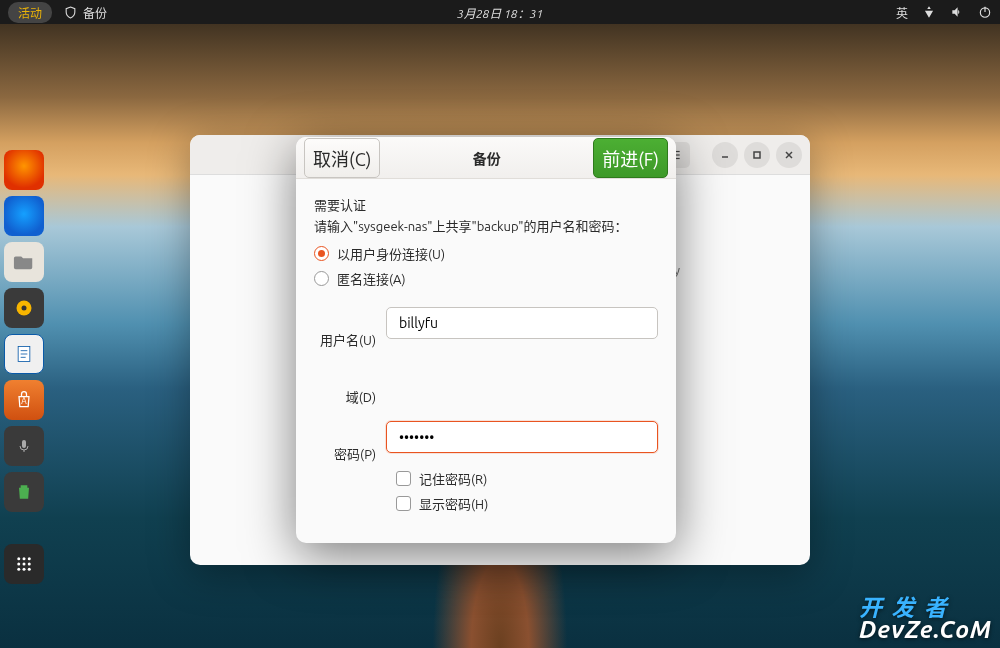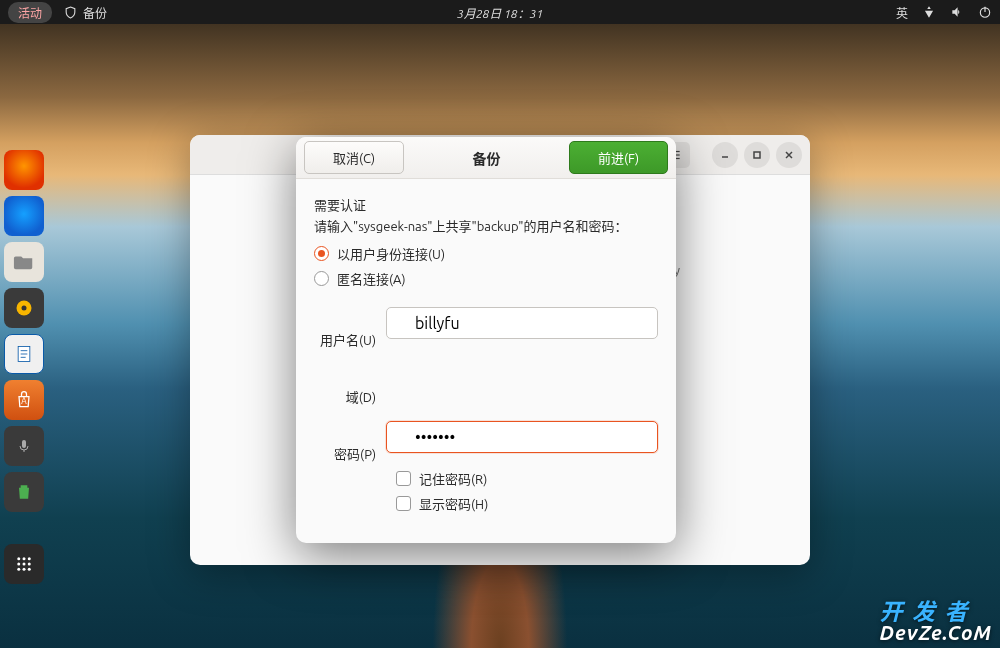--- a/index.html
+++ b/index.html
@@ -27,21 +27,21 @@
   border-radius: 50% 50% 0 0 / 60% 60% 0 0;
 }
 
 
 .topbar {
   position: absolute; top:0; left:0; right:0; height:24px;
   background: #1b1b1b; color: #ddd; display:flex; align-items:center;
   font-size:12px; padding: 0 8px; z-index: 30;
 }
 .topbar .left { display:flex; align-items:center; gap:12px; }
-.topbar .activities { background:#444; border-radius:10px; padding:2px 10px; color:#fca5a5; }
+.topbar .activities { background:#444; border-radius:10px; padding:2px 10px; color:#eab308; }
 .topbar .appind { display:flex; align-items:center; gap:6px; }
 .topbar .center { position:absolute; left:50%; transform:translateX(-50%);font-style:italic; }
 .topbar .right { margin-left:auto; display:flex; align-items:center; gap:14px; }
 .icon-svg { display:inline-block; vertical-align:middle; }
 
 
 .dock {
   position:absolute; left:4px; top:150px; width:44px;
   display:flex; flex-direction:column; gap:6px; z-index:20;
 }
@@ -79,48 +79,48 @@
   position:absolute; left:296px; top:137px; width:380px;
   background:#fafafa; border-radius:10px;
   box-shadow:0 12px 50px rgba(0,0,0,0.5);
   z-index:10; font-size:14px; color:#2b2b2b;
 }
 .dialog-header {
   height:42px; display:flex; align-items:center; justify-content:space-between;
   padding:6px 8px; border-bottom:1px solid #e0ddd9;
   background:linear-gradient(#fbfaf9,#f1efed); border-radius:10px 10px 0 0;
 }
-.btn { padding:6px 28px; border-radius:5px; font-size:13px; border:1px solid #c8c5c1;
+.btn { padding:6px 8px; border-radius:5px; font-size:18px; border:1px solid #c8c5c1;
   background:linear-gradient(#fdfcfb,#f0eeeb); cursor:default; }
 .btn.primary { background:linear-gradient(#4caf33,#3d9928); color:#fff; border-color:#2e7a1c; }
 .dialog-title { font-weight:600; font-size:14px; }
 .dialog-body { padding:16px 18px 24px 18px; }
 .auth-head { margin-bottom:7px; line-height:1.6; font-size:13px; }
 .radio-row { display:flex; align-items:center; gap:8px; margin:6px 0; font-size:13px; padding-left:0; }
 .radio {
   width:15px; height:15px; border-radius:50%; border:1.5px solid #999;
   display:inline-flex; align-items:center; justify-content:center; background:#fff;
 }
 .radio.checked { border-color:#e95420; }
 .radio.checked::after { content:""; width:7px; height:7px; border-radius:50%; background:#e95420; }
 .form { margin-top:10px; }
 .form-row { display:flex; align-items:center; margin:6px 0; }
 .form-label { width:72px; text-align:right; padding-right:10px; font-size:13px;margin-top:32px; }
 .form-input { flex:1; height:32px; border:1px solid #c7c4c0; border-radius:5px;
-  padding:0 28px; font-size:16px; background:#fff; }
+  padding:0 12px; font-size:14px; background:#fff; }
 .form-input.focus { border:1.5px solid #e95420; box-shadow:0 0 0 1px rgba(233,84,32,0.15); }
 .check-row { display:flex; align-items:center; gap:8px; margin:6px 0 6px 82px; font-size:13px; }
 .checkbox { width:15px; height:15px; border:1.5px solid #999; border-radius:3px; background:#fff; }
 
 
 .watermark { position:absolute; right:8px; bottom:6px; z-index:40; text-align:left;
   font-family:"Arial",sans-serif; font-style:italic; font-weight:700;
   line-height:0.95; text-shadow:0 1px 4px rgba(0,0,0,0.6); }
 .watermark .l1 { color:#39b3ff; font-size:23px; letter-spacing:2px; }
-.watermark .l2 { color:#fff; font-size:20px; letter-spacing:1px; }
+.watermark .l2 { color:#fff; font-size:24px; letter-spacing:1px; }
 </style>
 </head>
 <body>
 
 <div class="wallpaper"></div>
 
 <div class="topbar">
   <div class="left">
     <span class="activities">活动</span>
     <span class="appind">

